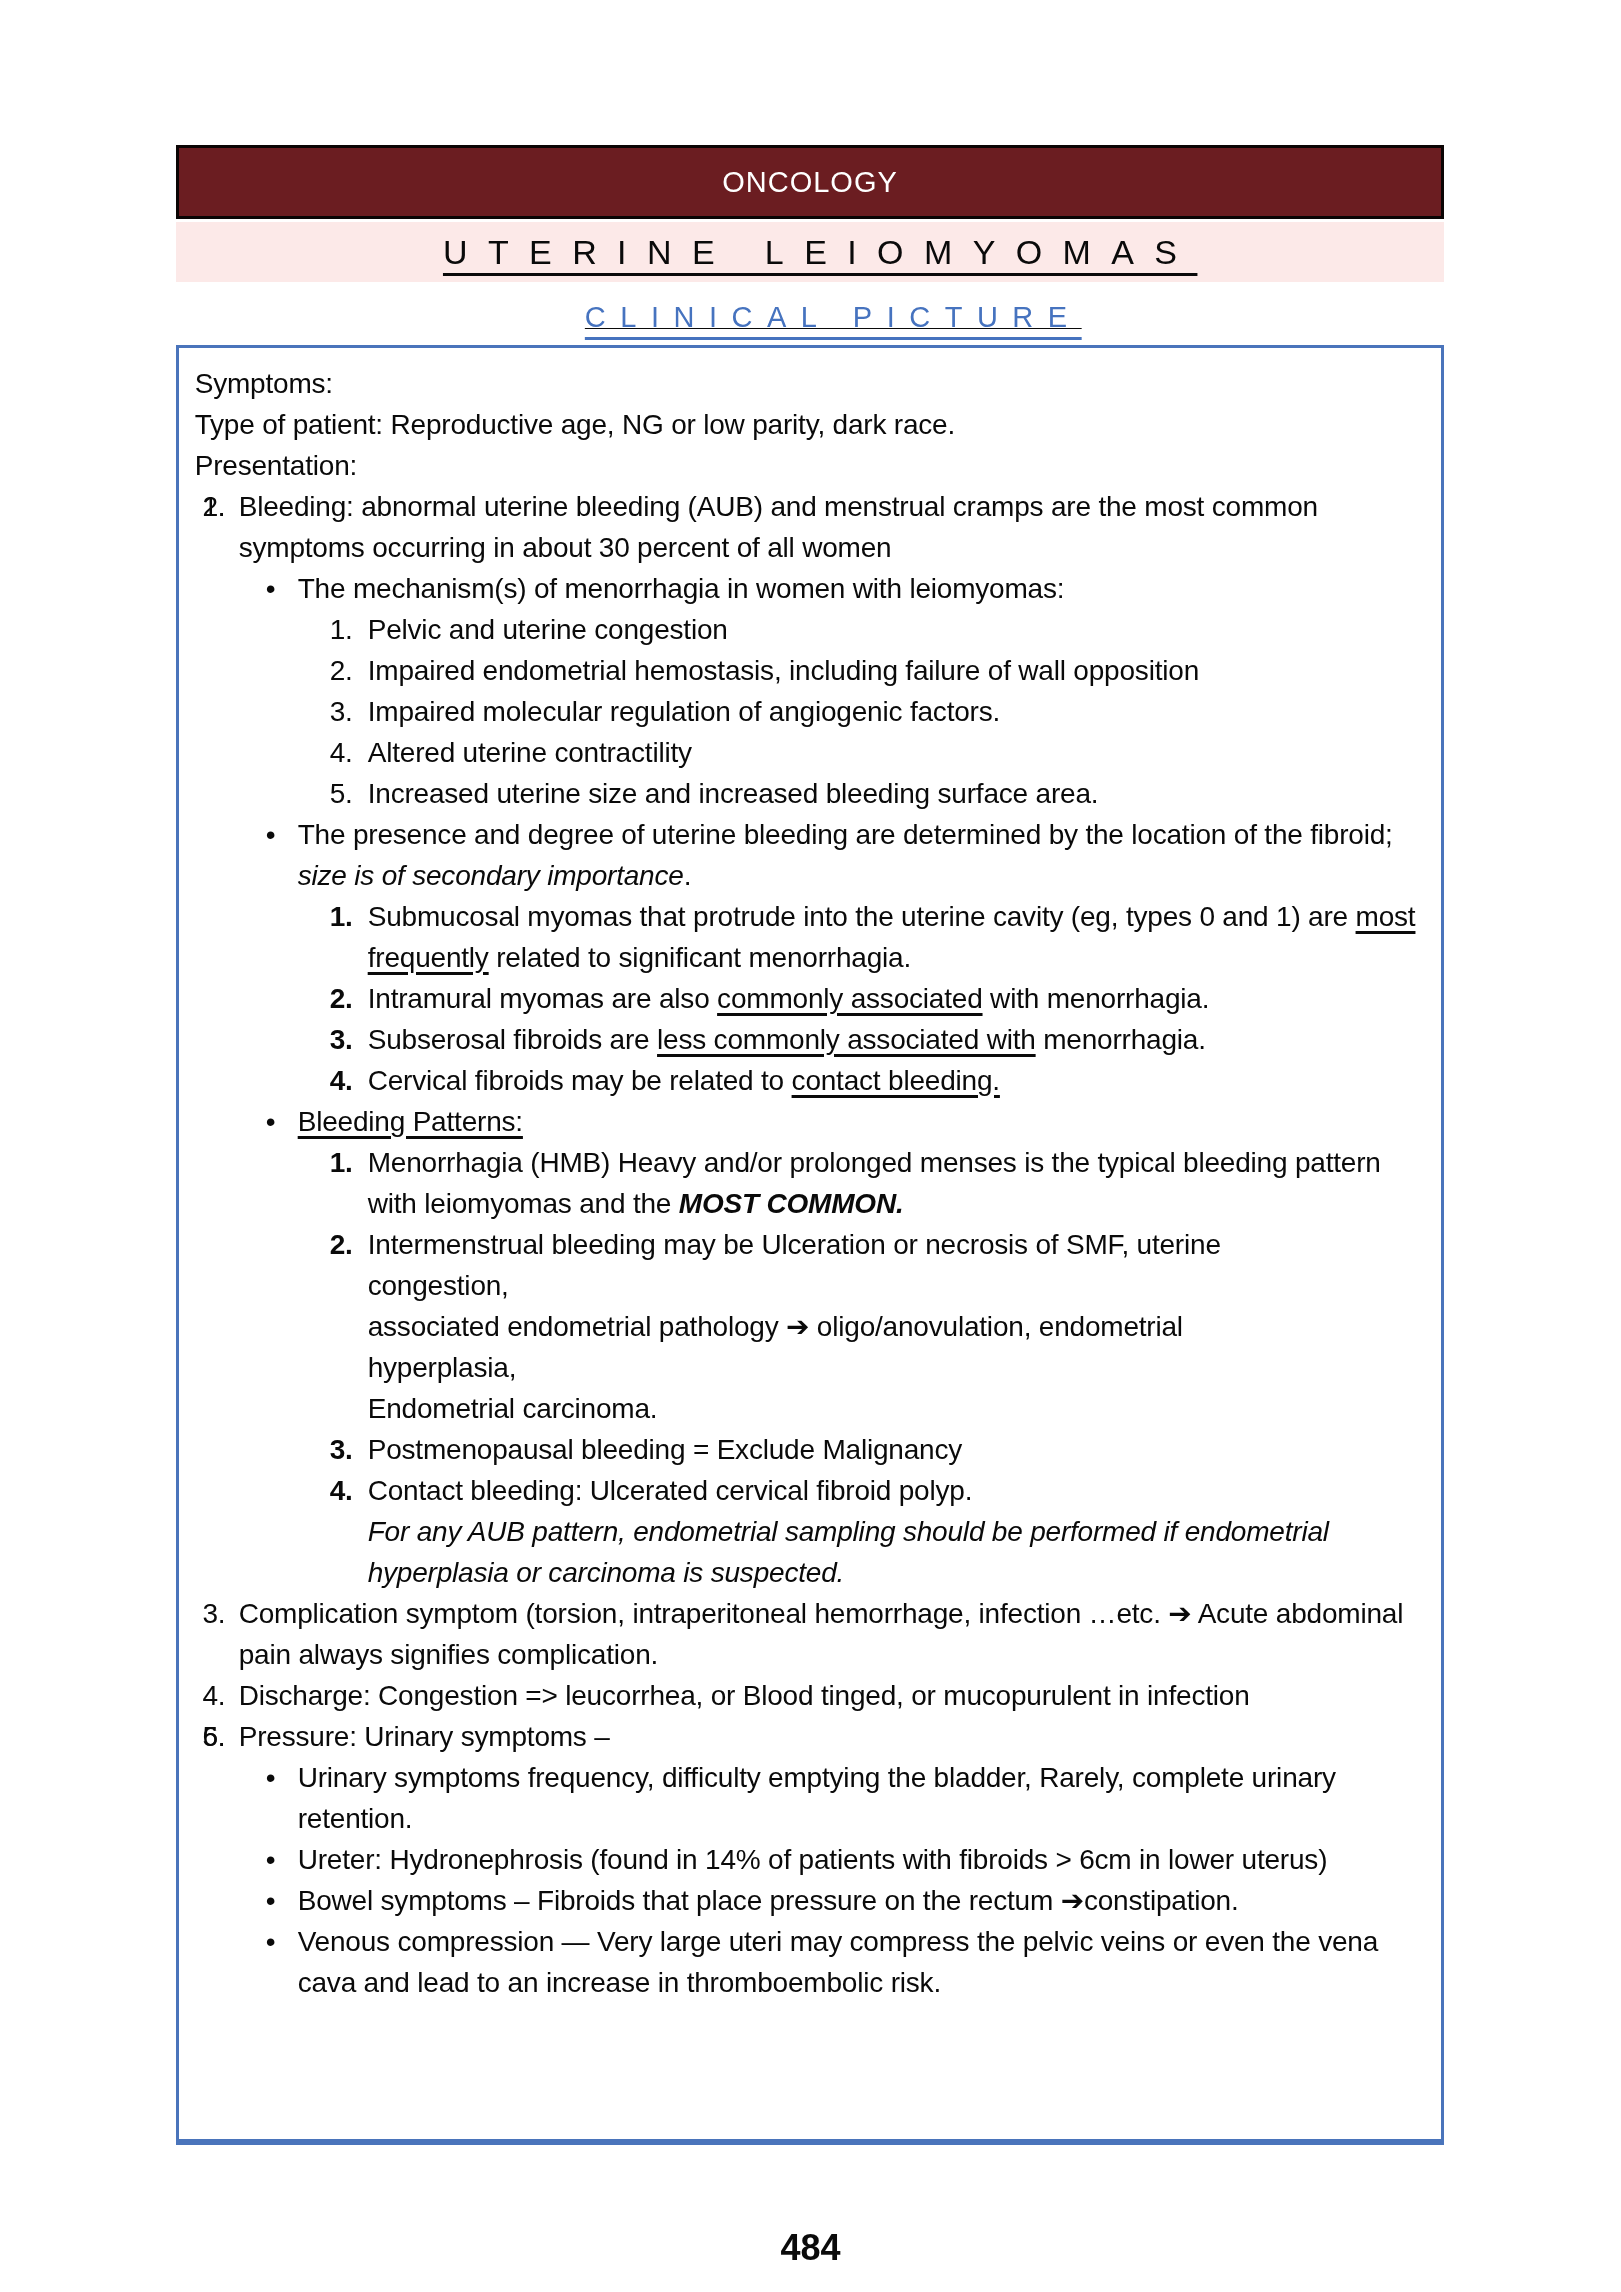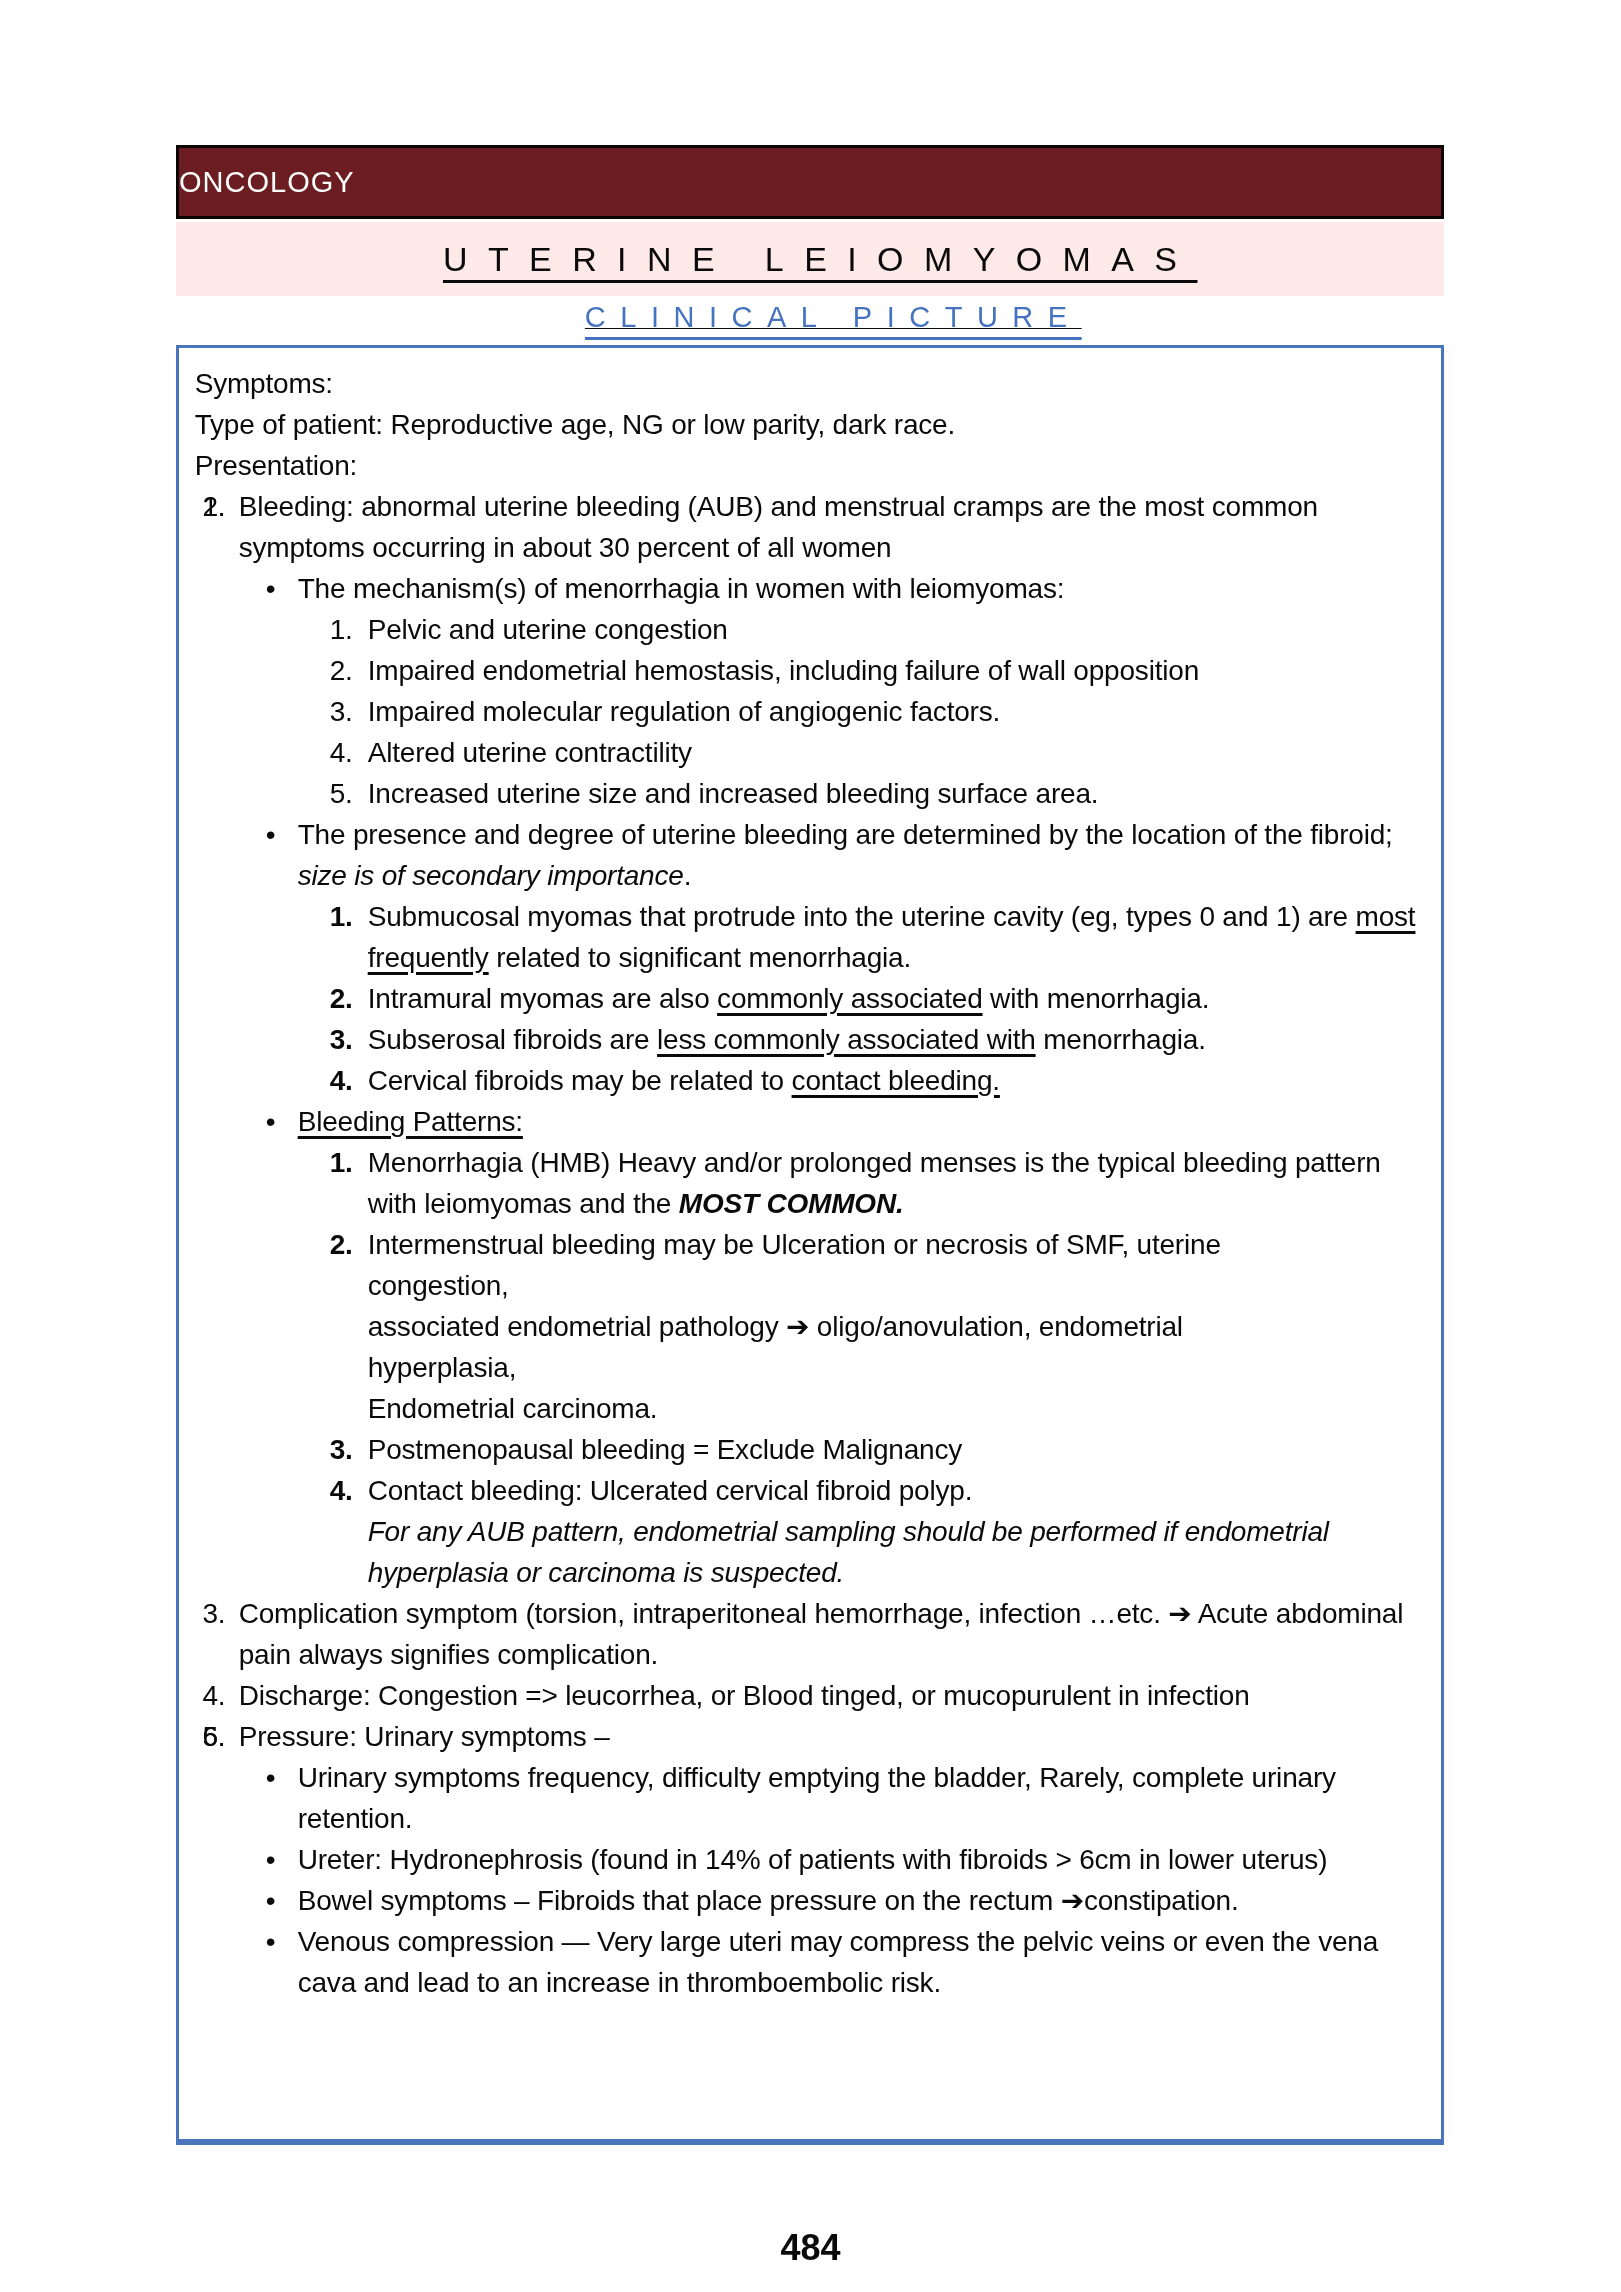--- a/index.html
+++ b/index.html
@@ -10,26 +10,26 @@
     font-family: "Liberation Sans", "DejaVu Sans", sans-serif;
     color: #0a0a0a;
     overflow: hidden;
   }
   .band-header {
     position: absolute; left: 176px; top: 145px;
     width: 1268px; height: 74px;
     background: #6B1D21;
     border: 3.9px solid #0b0505;
     box-sizing: border-box;
-    display: flex; align-items: center; 
+    display: flex; align-items: center; justify-content: center;
     color: #ffffff; font-size: 29px; letter-spacing: 1px;
   }
   .band-sub {
     position: absolute; left: 176px; top: 222px;
-    width: 1268px; height: 74px;
+    width: 1268px; height: 60px;
     background: #FCE9E8;
     display: flex; align-items: center; justify-content: center;
   }
   .band-sub .title {
     font-size: 34px; color: #0a0a0a;
     letter-spacing: 0.6em; padding-left: 0.6em;
     text-decoration: underline;
     text-decoration-thickness: 2.9px;
     text-underline-offset: 8.8px;
     white-space: nowrap;

